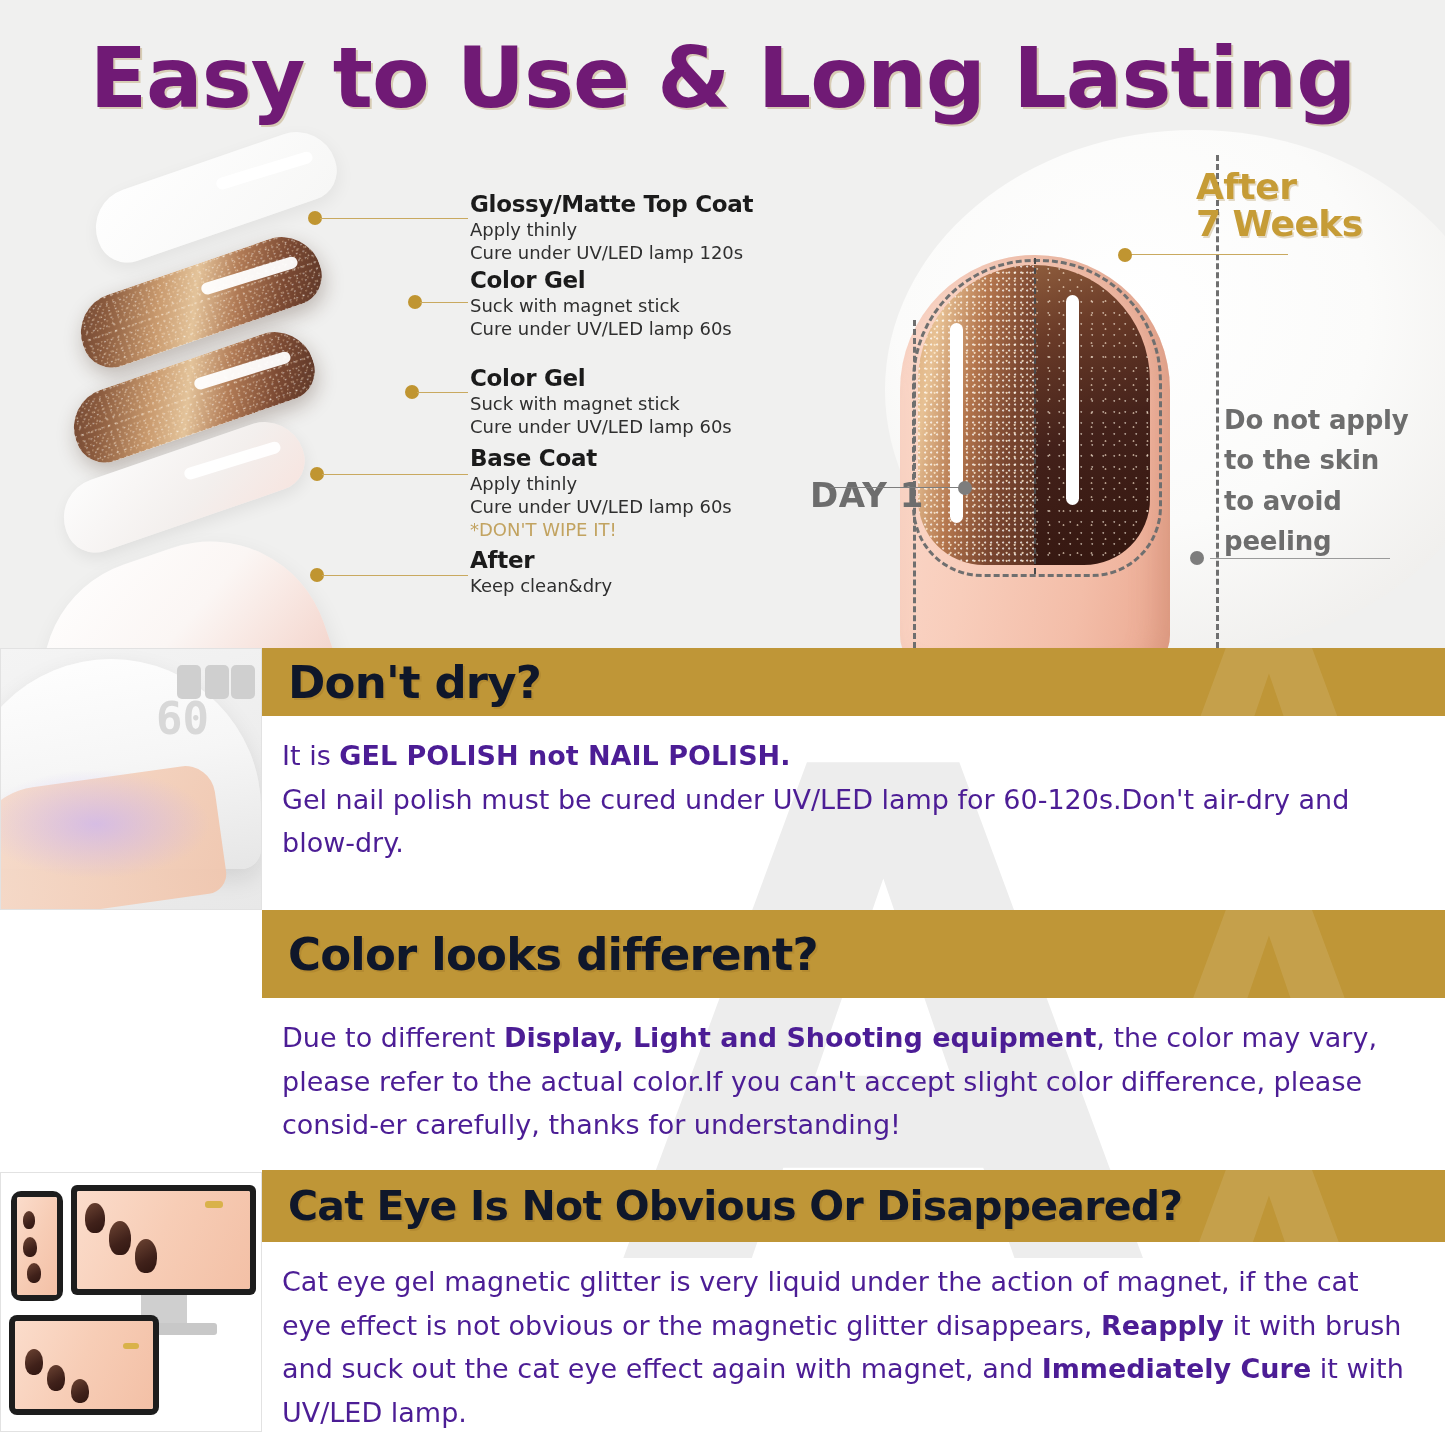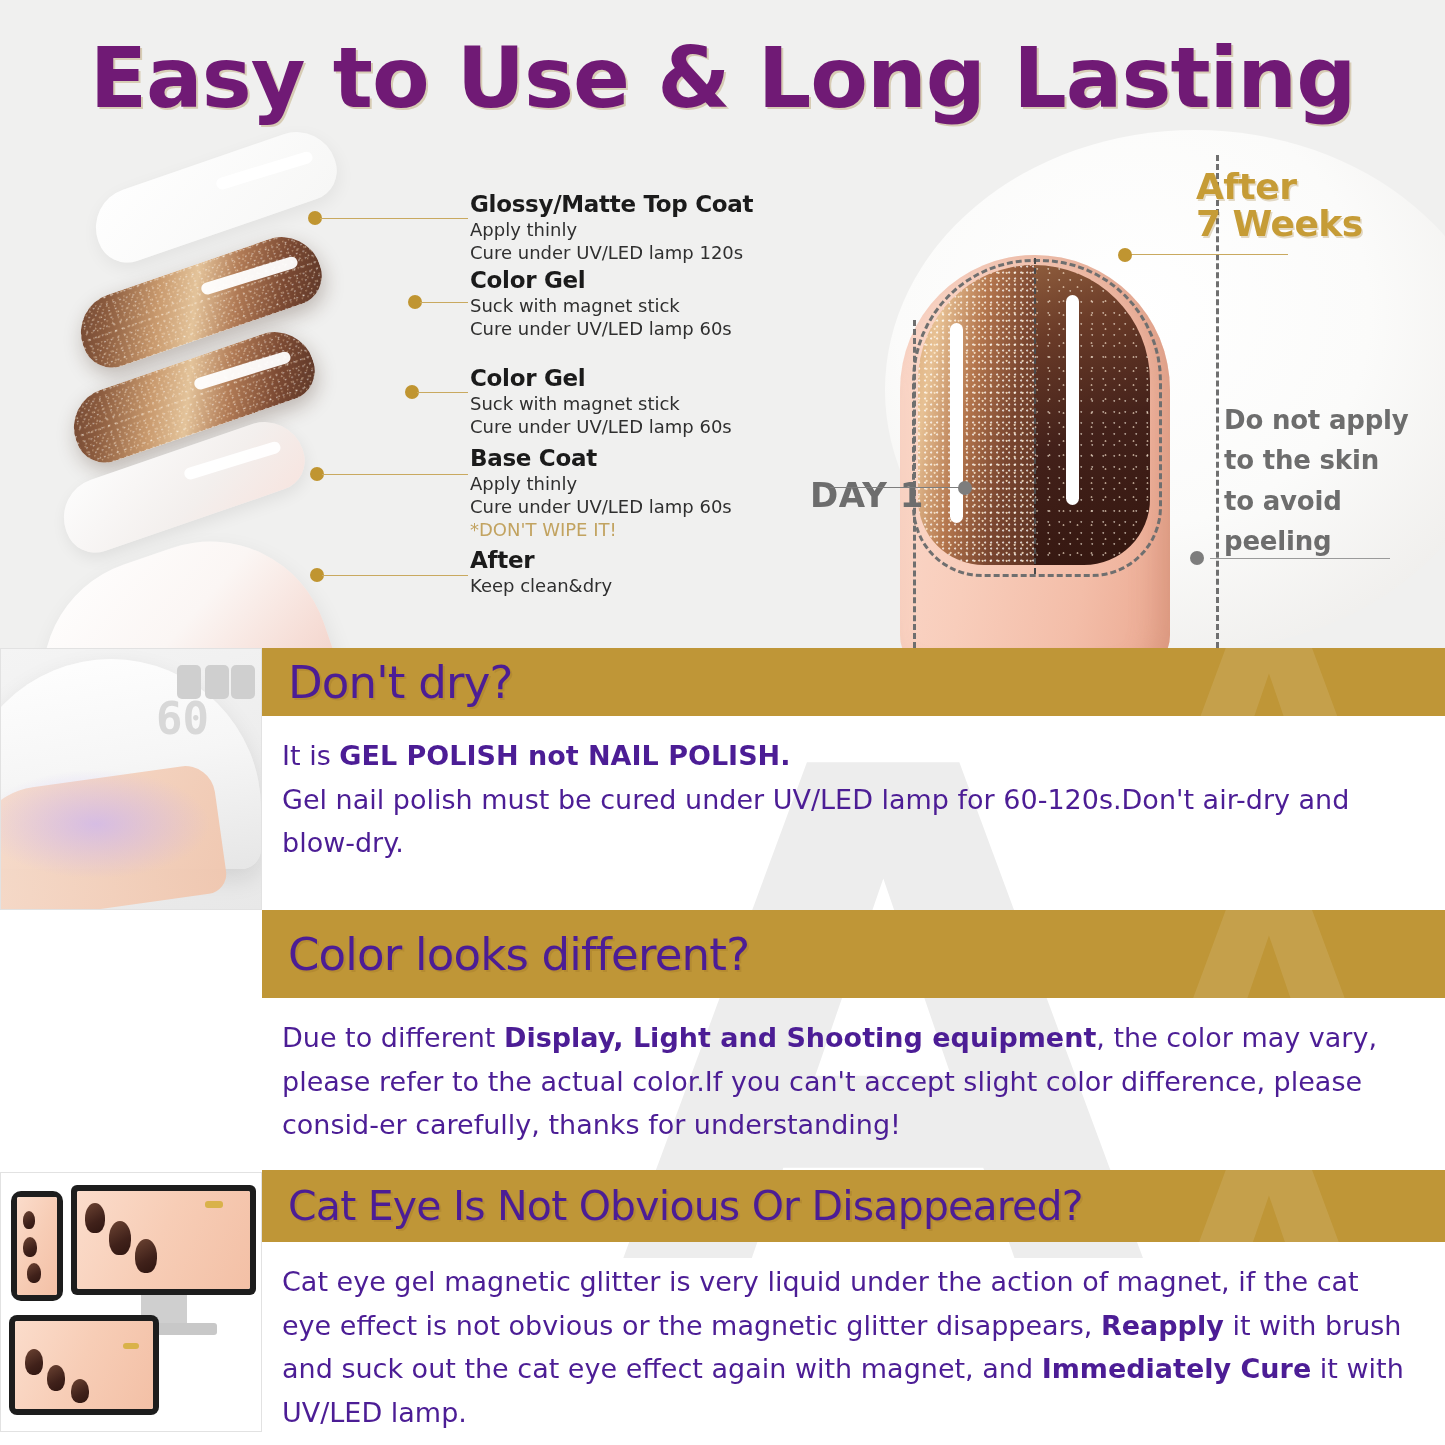--- a/index.html
+++ b/index.html
@@ -76,21 +76,21 @@
      font-family:"DejaVu Sans",sans-serif;line-height:1.55;letter-spacing:-.2px;}
 
   
   .faq{position:absolute;left:0;top:648px;width:1445px;height:797px;background:#ffffff;}
   .watermark{position:absolute;left:620px;top:55px;width:640px;height:700px;
      color:#ededed;font-size:680px;font-weight:700;line-height:640px;
      font-family:"DejaVu Sans",sans-serif;z-index:0;user-select:none;}
   .thumb{position:absolute;left:0;width:262px;overflow:hidden;border:1px solid #e2e2e2;box-sizing:border-box;background:#fff;}
   .row{position:absolute;left:262px;width:1183px;z-index:2;}
   .bar{position:relative;background:#bf9637;display:flex;align-items:center;overflow:hidden;}
-  .bar h3{margin:0 0 0 26px;font-size:45px;font-weight:400;color:#4c1d95;
+  .bar h3{margin:0 0 0 26px;font-size:45px;font-weight:700;color:#0f172a;
       font-family:"DejaVu Sans",sans-serif;letter-spacing:-.8px;line-height:1;
       text-shadow:2px 2px 0 rgba(140,102,30,.22);}
   .bar .wm{position:absolute;right:60px;top:-40px;font-size:300px;color:rgba(255,255,255,.10);
       font-weight:700;font-family:"DejaVu Sans",sans-serif;line-height:260px;}
   .body{padding:18px 30px 10px 20px;font-size:27px;line-height:1.62;color:#4c1d95;
       font-family:"DejaVu Sans",sans-serif;position:relative;z-index:2;}
   .body b{font-weight:700;}
 
   
   .t-lamp{background:linear-gradient(160deg,#f4f4f4,#e8e8e8);position:relative;}

